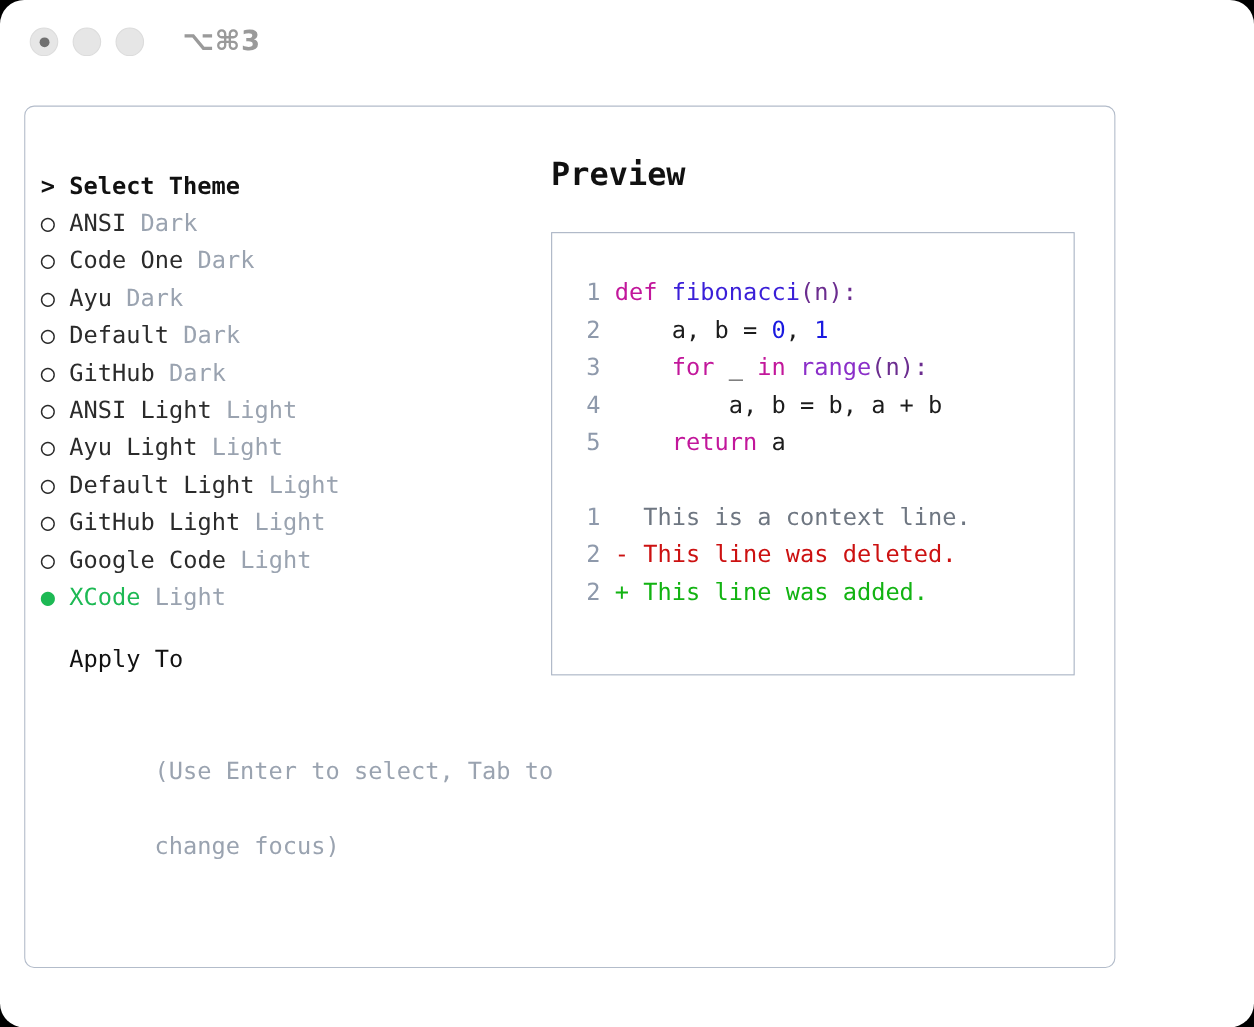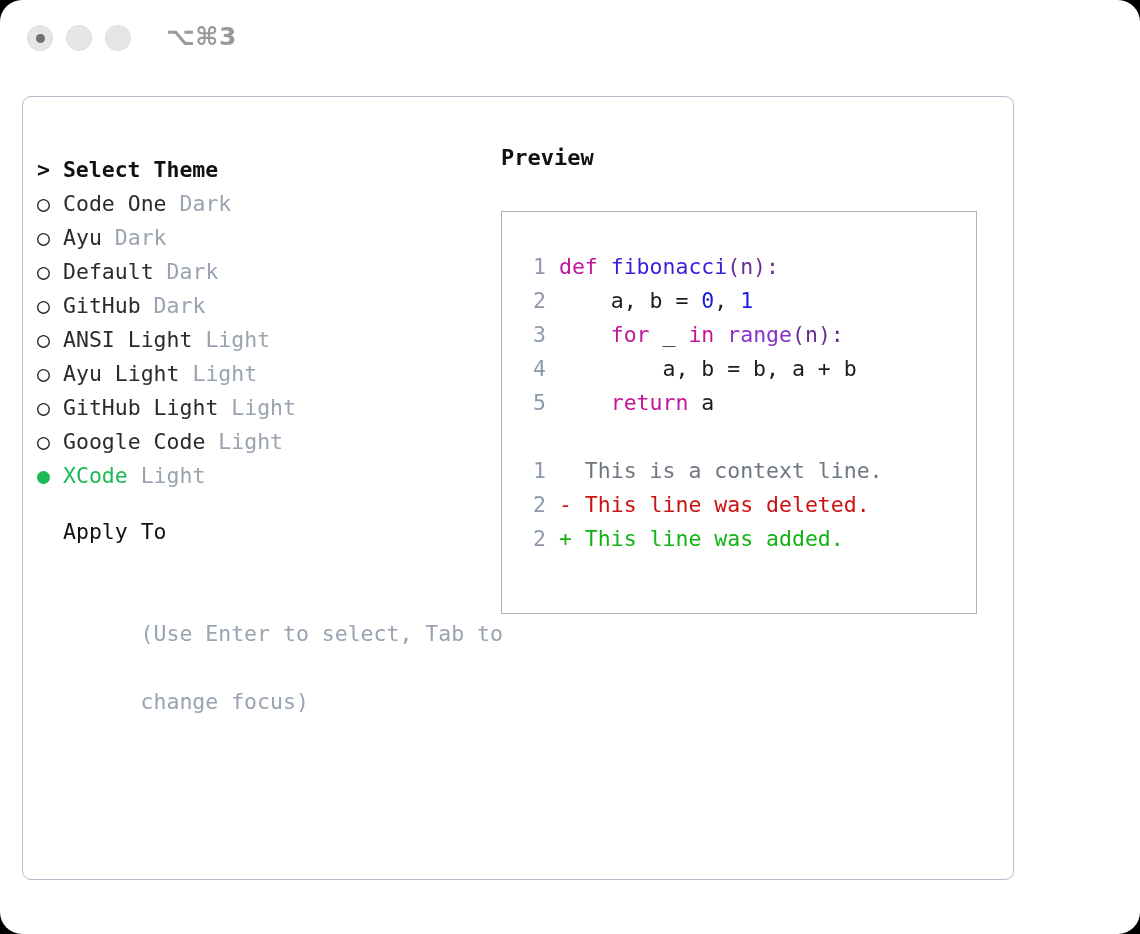--- a/index.html
+++ b/index.html
@@ -122,21 +122,21 @@
     color: #111111;
   }
   .hint {
     color: #9aa3b0;
     margin-top: 34px;
   }
 
   
   .preview-title {
     font-family: "DejaVu Sans Mono", "Liberation Mono", monospace;
-    font-size: 22px;
+    font-size: 29px;
     font-weight: bold;
     color: #111111;
     line-height: 34px;
   }
   .preview-box {
     margin-top: 36px;
     width: 476px;
     height: 403px;
     border: 1.5px solid #a9b3c4;
     box-sizing: border-box;
@@ -184,26 +184,28 @@
     <div class="shortcut">⌥⌘3</div>
   </div>
 
   <div class="panel">
 
     <div class="col-left">
 
       <div class="mono section-head">&gt; Select Theme</div>
 
       <div id="theme-rows">
+          <div class="mono row"><span class="marker">○</span><span>ANSI </span><span class="variant">Dark</span></div>
           <div class="mono row"><span class="marker">○</span><span>Code One </span><span class="variant">Dark</span></div>
           <div class="mono row"><span class="marker">○</span><span>Ayu </span><span class="variant">Dark</span></div>
           <div class="mono row"><span class="marker">○</span><span>Default </span><span class="variant">Dark</span></div>
           <div class="mono row"><span class="marker">○</span><span>GitHub </span><span class="variant">Dark</span></div>
           <div class="mono row"><span class="marker">○</span><span>ANSI Light </span><span class="variant">Light</span></div>
           <div class="mono row"><span class="marker">○</span><span>Ayu Light </span><span class="variant">Light</span></div>
+          <div class="mono row"><span class="marker">○</span><span>Default Light </span><span class="variant">Light</span></div>
           <div class="mono row"><span class="marker">○</span><span>GitHub Light </span><span class="variant">Light</span></div>
           <div class="mono row"><span class="marker">○</span><span>Google Code </span><span class="variant">Light</span></div>
           <div class="mono row"><span class="marker sel">●</span><span class="label-sel">XCode </span><span class="variant">Light</span></div>
         </div>
 
       <div class="mono apply-head" style="margin-top:22px; padding-left:26px;">Apply To</div>
 
 
       <div class="mono hint">
         <span>(Use Enter to select, Tab to</span><br>

